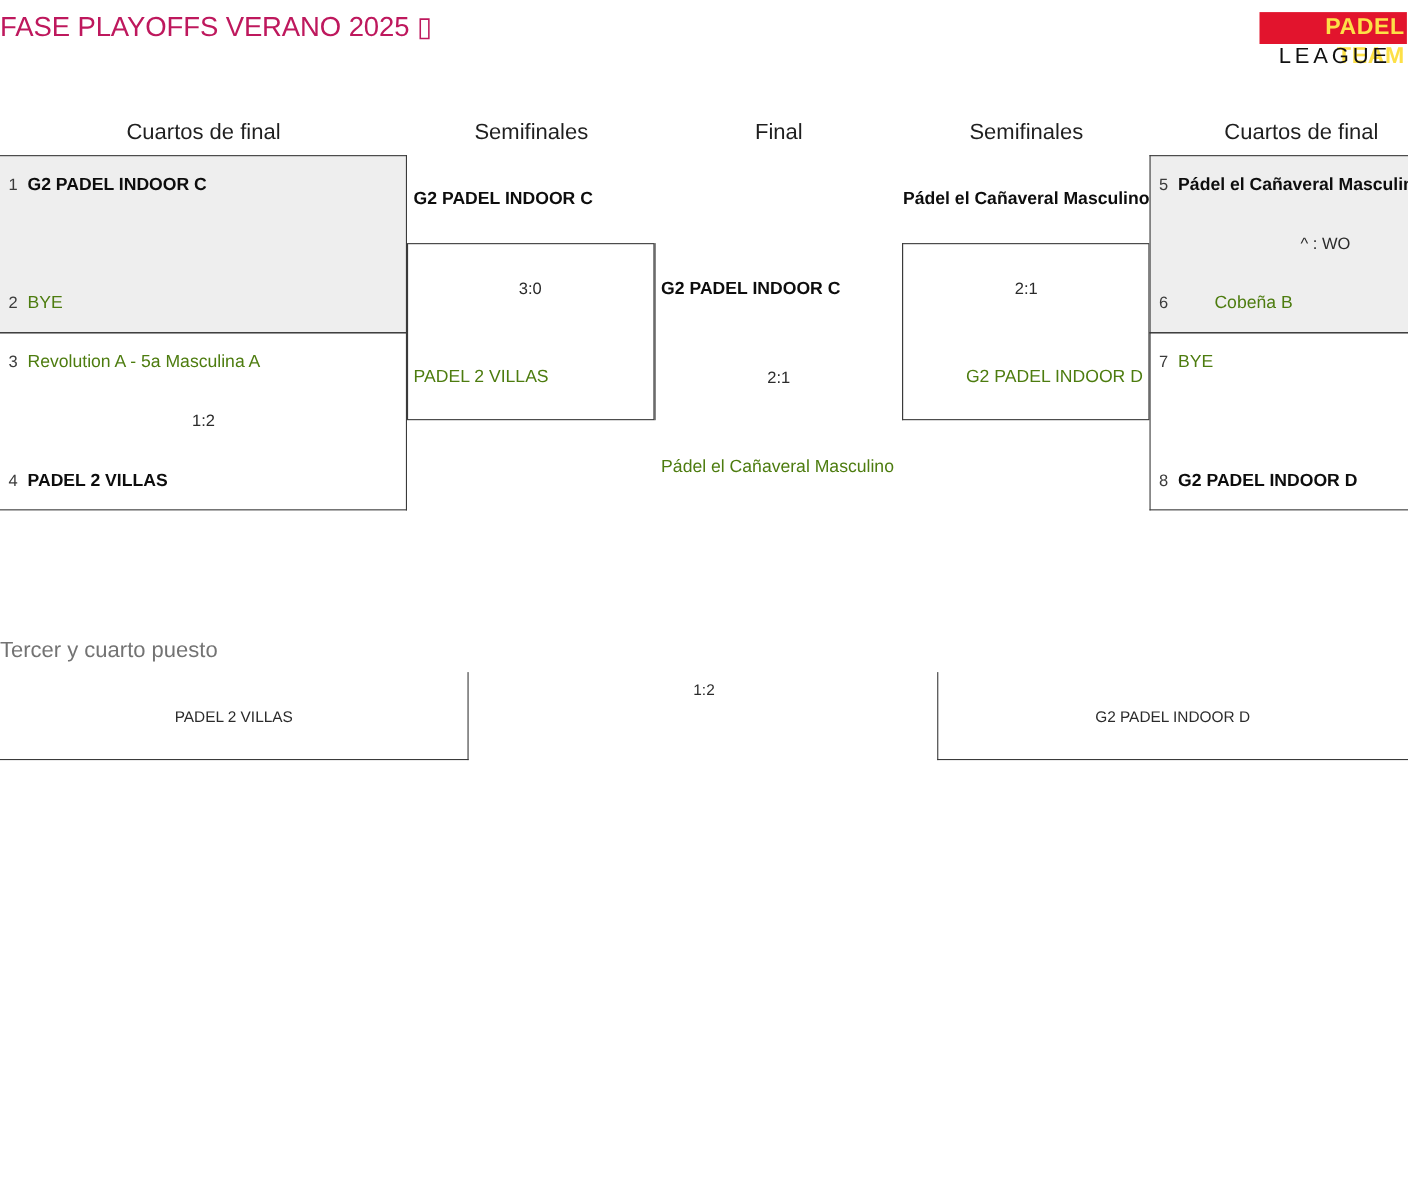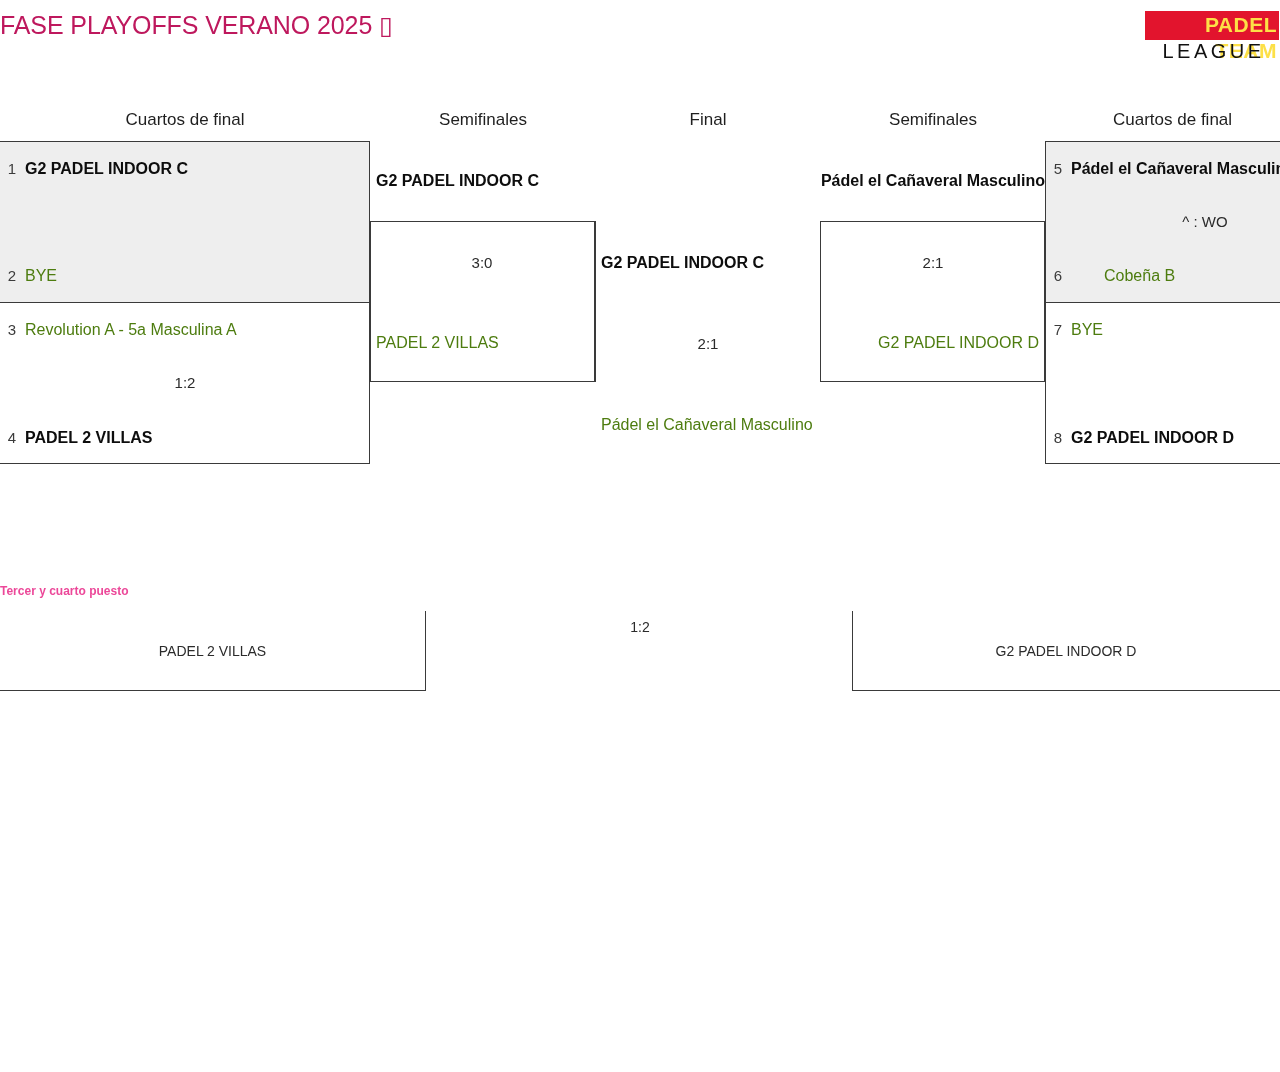--- a/index.html
+++ b/index.html
@@ -67,21 +67,21 @@
     line-height: 22px;
     text-align: center;
     letter-spacing: 3.5px;
     padding-left: 3px;
     box-sizing: border-box;
   }
 
   
   .round-header {
     position: absolute;
-    font-size: 17px;
+    font-size: 20px;
     line-height: 22px;
     color: #1f1f1f;
     text-align: center;
     white-space: nowrap;
   }
 
   
   .box {
     position: absolute;
     box-sizing: border-box;
@@ -123,24 +123,24 @@
     line-height: 20px;
     color: #2b2b2b;
     white-space: nowrap;
   }
 
   
   .tp-title {
     position: absolute;
     left: 0px;
     top: 580px;
-    font-size: 12px;
-    font-weight: 700;
+    font-size: 20px;
+    font-weight: 400;
     line-height: 22px;
-    color: #ec4899;
+    color: #737373;
     white-space: nowrap;
   }
   .tp-box {
     position: absolute;
     box-sizing: border-box;
     border: 1px solid #3a3a3a;
   }
   .tp-team {
     position: absolute;
     font-size: 14px;

